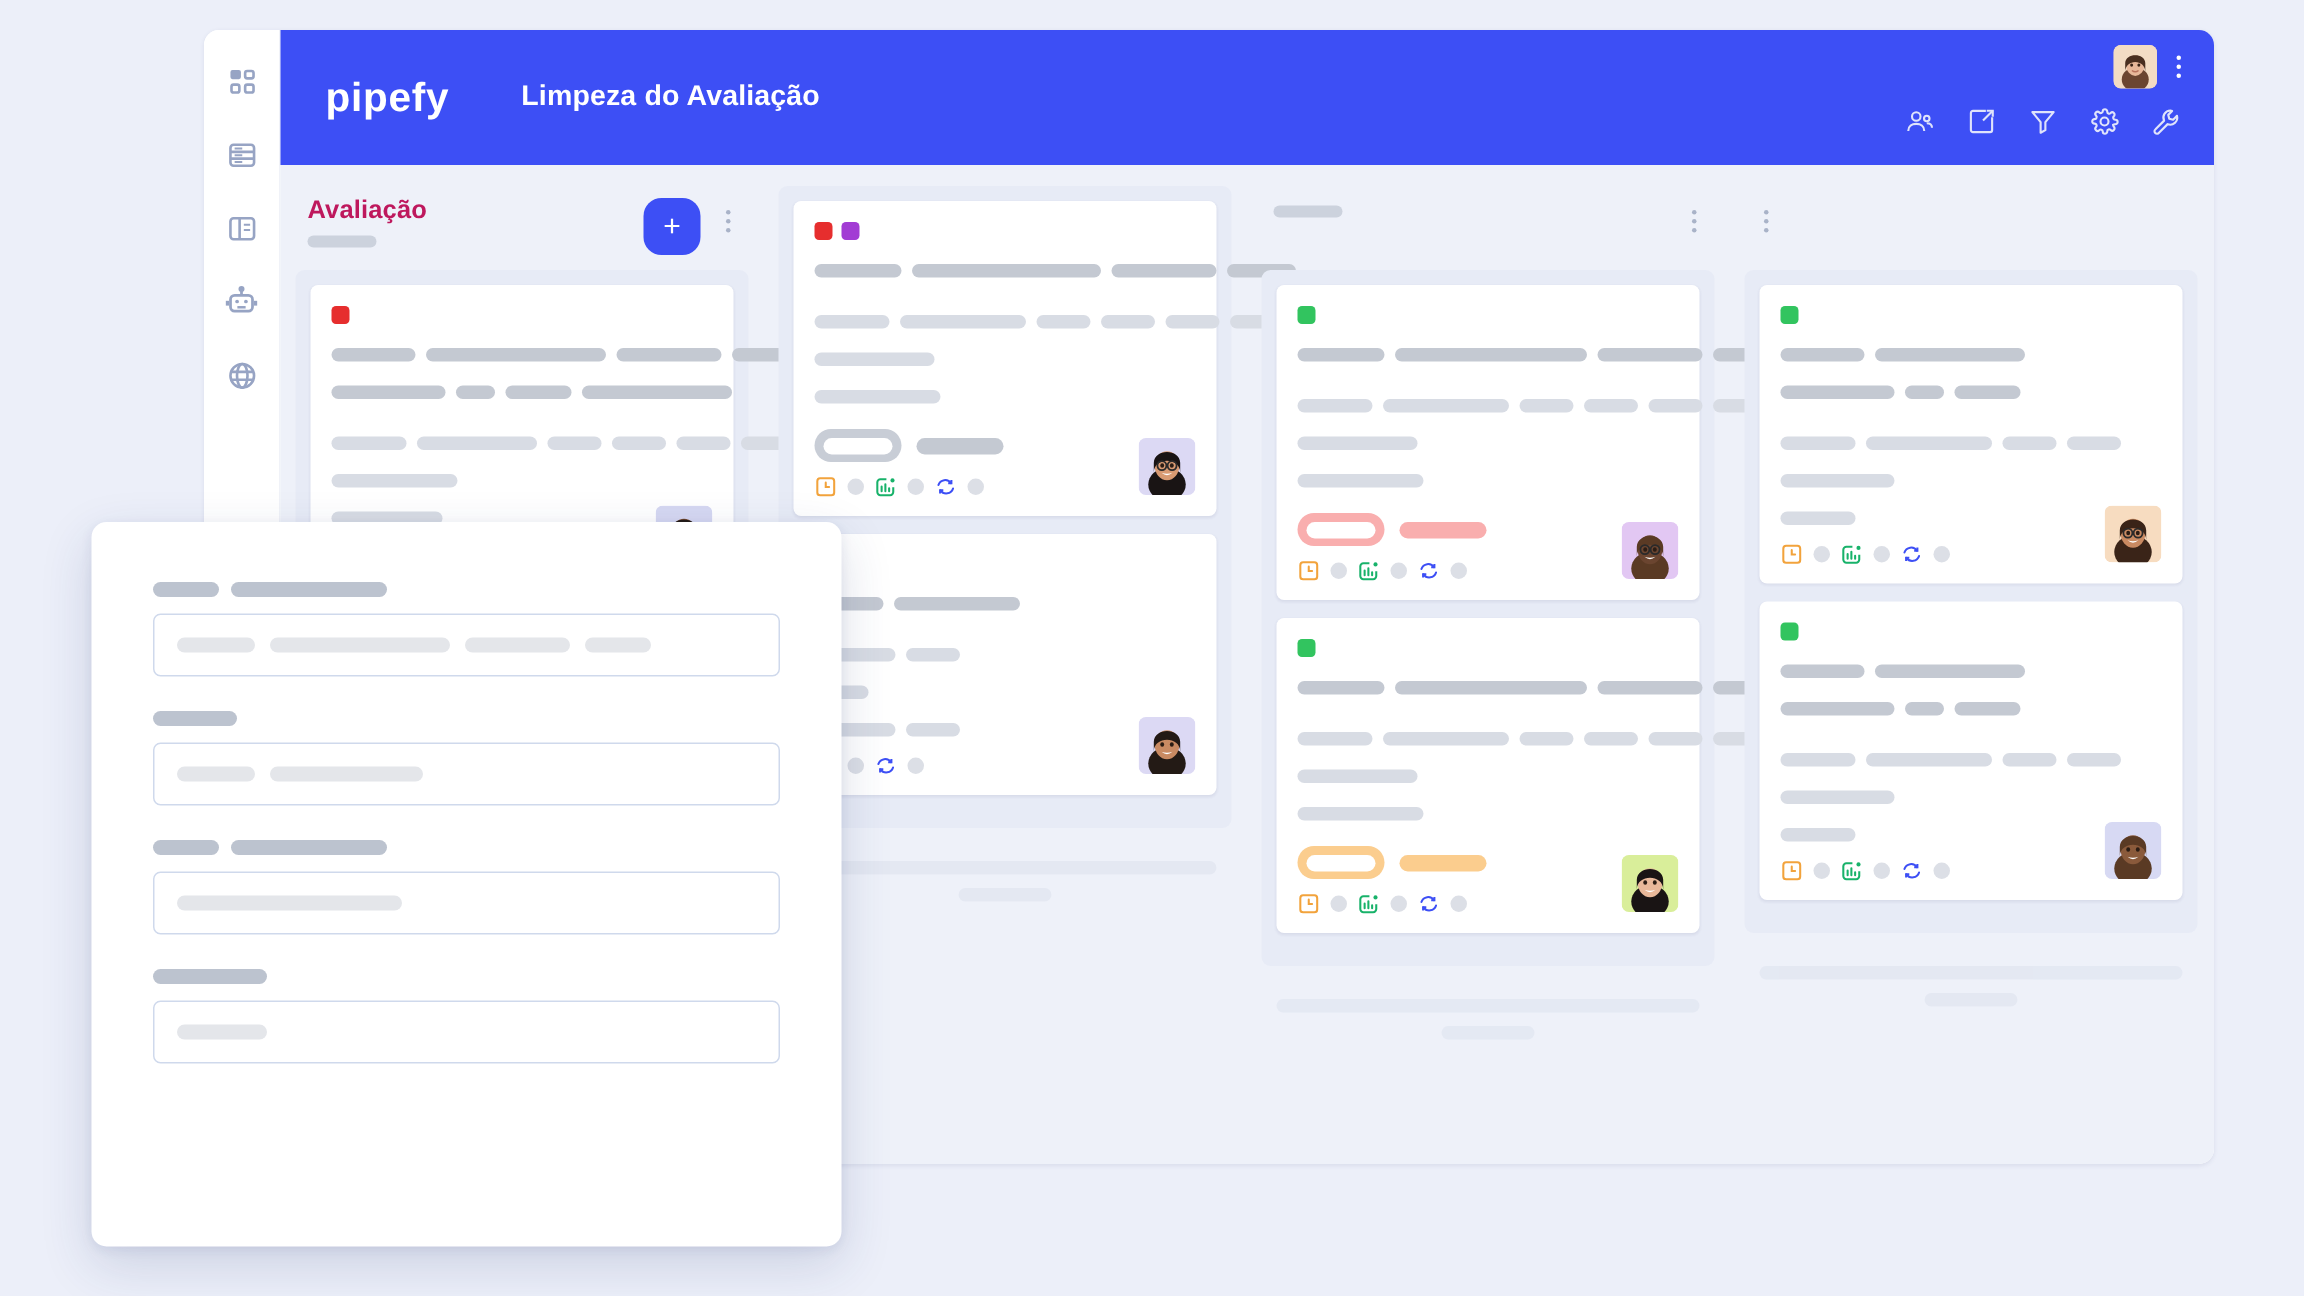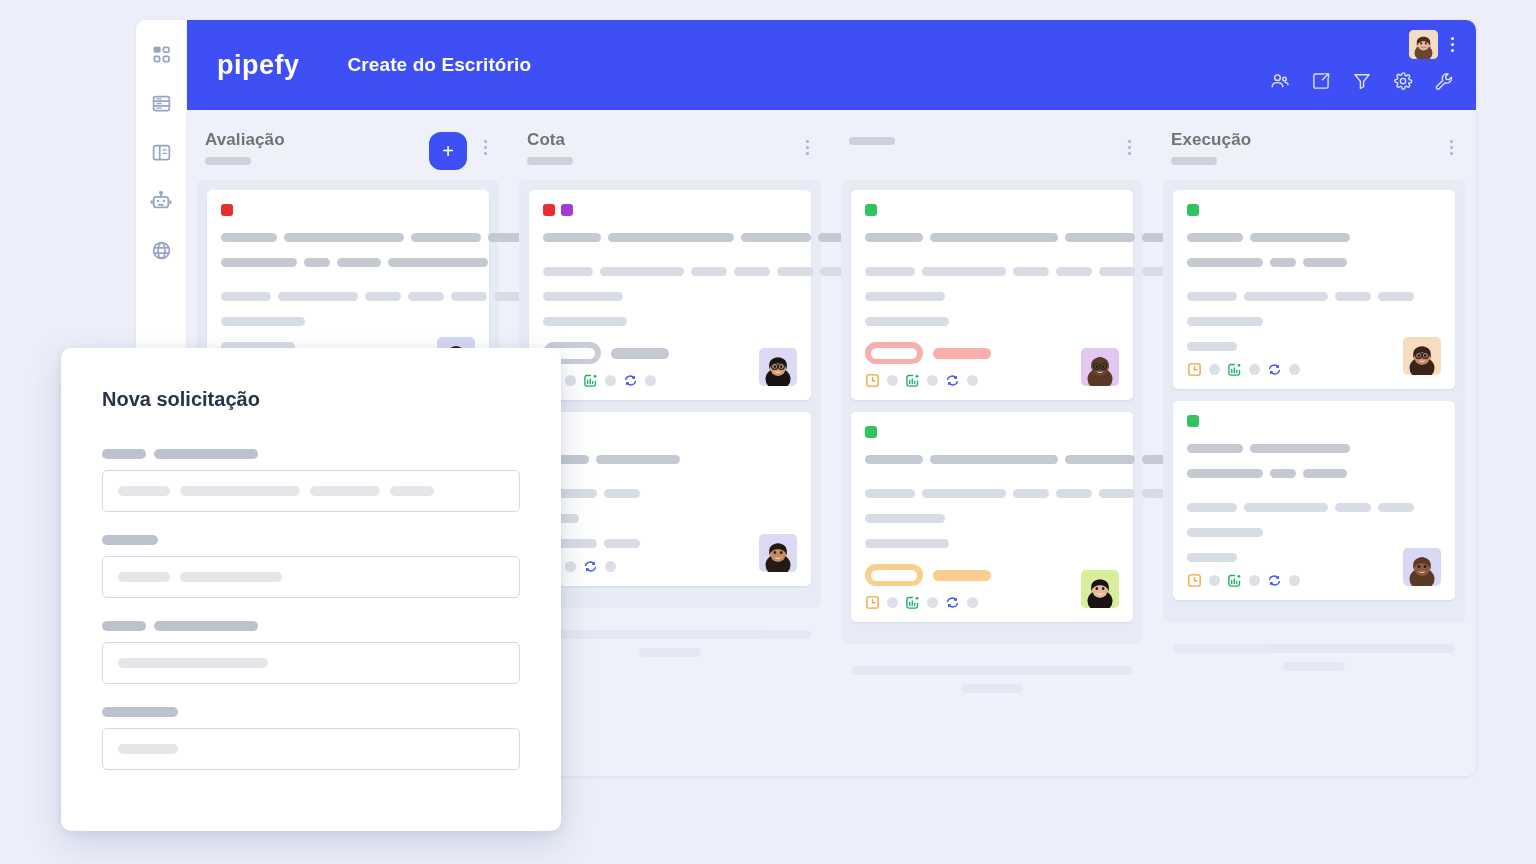--- a/index.html
+++ b/index.html
@@ -54,21 +54,21 @@
   .kebab { width:12px; display:flex; flex-direction:column; align-items:center; gap:3px; cursor:pointer; }
   .kebab i { display:block; width:3px; height:3px; border-radius:50%; background:#ffffff; }
   .tool-row { display:flex; align-items:center; gap:21px; margin-top:8px; margin-right:4px;}
   .tool-ico { width:20px; height:20px; color:#dfe3fb; cursor:pointer; display:flex; }
 
   
   .board { flex: 1 1 auto; display:flex; padding: 14px 0 0 0; gap:0; overflow:hidden; }
   .col { width: 322px; flex: 0 0 322px; padding: 0 10px; position:relative; }
   .col-head { display:flex; align-items:flex-start; padding: 6px 8px 0 8px; height:56px; position:relative;}
   .col-title-wrap { flex: 1 1 auto; }
-  .col-title { font-size:17px; font-weight:700; color:#737373; letter-spacing:.1px;}
+  .col-title { font-size:17px; font-weight:700; color:#be185d; letter-spacing:.1px;}
   .col-sub { width:46px; height:8px; border-radius:4px; background:#ccd2dd; margin-top:7px;}
   .add-btn {
     width:38px; height:38px; border-radius:12px; background:#3d4ff5;
     display:flex; align-items:center; justify-content:center; color:#fff;
     font-size:20px; border:none; cursor:pointer; margin-right:12px; margin-top:2px;
   }
   .col-kebab { width:12px; display:flex; flex-direction:column; align-items:center; gap:3px; margin-top:10px; cursor:pointer;}
   .col-kebab i { width:3px; height:3px; border-radius:50%; background:#a9b3c8; display:block;}
 
   .col-body { background:#e7ebf6; border-radius:6px; padding:10px; min-height:410px; }
@@ -177,21 +177,21 @@
           <line x1="3.2" y1="9" x2="20.8" y2="9"></line>
           <line x1="3.2" y1="15" x2="20.8" y2="15"></line>
         </svg>
       </div>
     </nav>
 
     <div class="pane">
 
       <header class="topbar">
         <div class="logo">pipefy</div>
-        <div class="board-title">Create do Escritório</div>
+        <div class="board-title">Limpeza do Avaliação</div>
 
         <div class="topbar-right">
           <div class="avatar-row">
             <div class="me-avatar">
               <svg width="29" height="29" viewBox="0 0 29 29">
                 <rect width="29" height="29" fill="#f3dcc4"></rect>
                 <ellipse cx="14.5" cy="23" rx="9" ry="8" fill="#6b4531"></ellipse>
                 <ellipse cx="14.5" cy="13.6" rx="6" ry="7" fill="#e8b89a"></ellipse>
                 <path d="M7.8 12 C8 5 21 5 21.2 12 L21.2 18 C21.2 9 7.8 9 7.8 18 Z" fill="#4a2f20"></path>
                 <ellipse cx="12.1" cy="13.4" rx="1" ry="1.1" fill="#3a2418"></ellipse>
@@ -321,31 +321,20 @@
                     <path d="M15.4 23.2 Q19 26.4 22.6 23.2 Q19 24.6 15.4 23.2 Z" fill="#ffffff"></path>
                   </svg></div>
               </div>
             </div>
             <div class="col-foot">
               <div class="l1"></div>
               <div class="l2"></div>
             </div>
           </div>
           <div class="col">
-            <div class="col-head">
-              <div class="col-title-wrap">
-                <div class="col-title">Cota</div>
-                <div class="col-sub"></div>
-              </div>
-              <div class="col-kebab">
-                <i></i>
-                <i></i>
-                <i></i>
-              </div>
-            </div>
             <div class="col-body">
               <div class="card">
                 <div class="tags">
                   <span class="tag" style="background: rgb(230, 46, 46);"></span>
                   <span class="tag" style="background: rgb(162, 60, 212);"></span>
                 </div>
                 <div class="row"><span class="bar" style="width: 58px;"></span><span class="bar" style="width: 126px;"></span><span class="bar" style="width: 70px;"></span><span class="bar" style="width: 46px;"></span></div>
                 <div class="gap"></div>
                 <div class="row"><span class="bar lt" style="width: 50px;"></span><span class="bar lt" style="width: 84px;"></span><span class="bar lt" style="width: 36px;"></span><span class="bar lt" style="width: 36px;"></span><span class="bar lt" style="width: 36px;"></span><span class="bar lt" style="width: 44px;"></span></div>
                 <div class="row"><span class="bar lt" style="width: 80px;"></span></div>
@@ -555,24 +544,20 @@
                   </svg></div>
               </div>
             </div>
             <div class="col-foot">
               <div class="l1"></div>
               <div class="l2"></div>
             </div>
           </div>
           <div class="col">
             <div class="col-head">
-              <div class="col-title-wrap">
-                <div class="col-title">Execução</div>
-                <div class="col-sub"></div>
-              </div>
               <div class="col-kebab">
                 <i></i>
                 <i></i>
                 <i></i>
               </div>
             </div>
             <div class="col-body">
               <div class="card">
                 <div class="tags">
                   <span class="tag" style="background: rgb(50, 196, 95);"></span>
@@ -674,21 +659,20 @@
               <div class="l2"></div>
             </div>
           </div>
         </div>
 
     </div>
   </div>
 
   <div class="modal">
     <div class="modal-body">
-      <div class="modal-title">Nova solicitação</div>
       <div id="modal-fields">
           <div class="field">
             <div class="flabel">
               <span class="bar" style="width: 44px;"></span>
               <span class="bar" style="width: 104px;"></span>
             </div>
             <div class="finput">
               <span class="bar" style="width: 52px;"></span>
               <span class="bar" style="width: 120px;"></span>
               <span class="bar" style="width: 70px;"></span>

